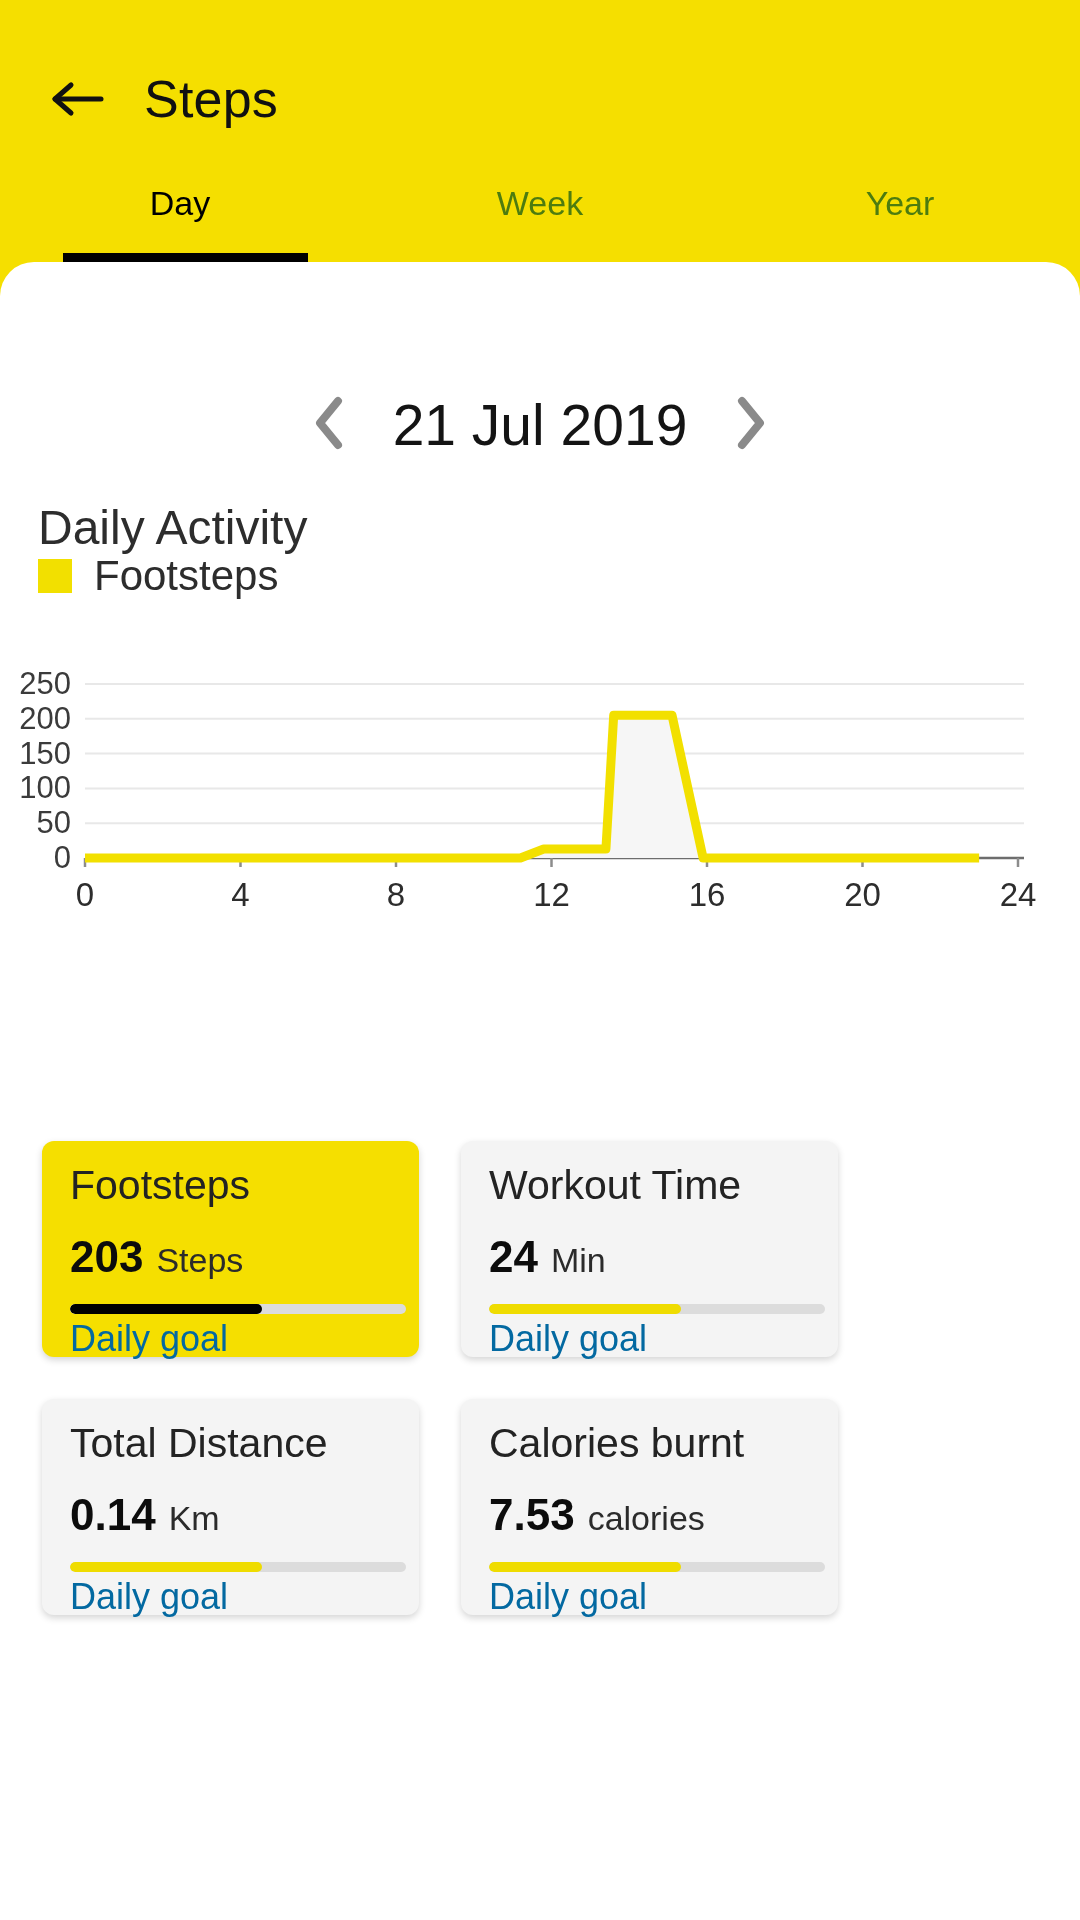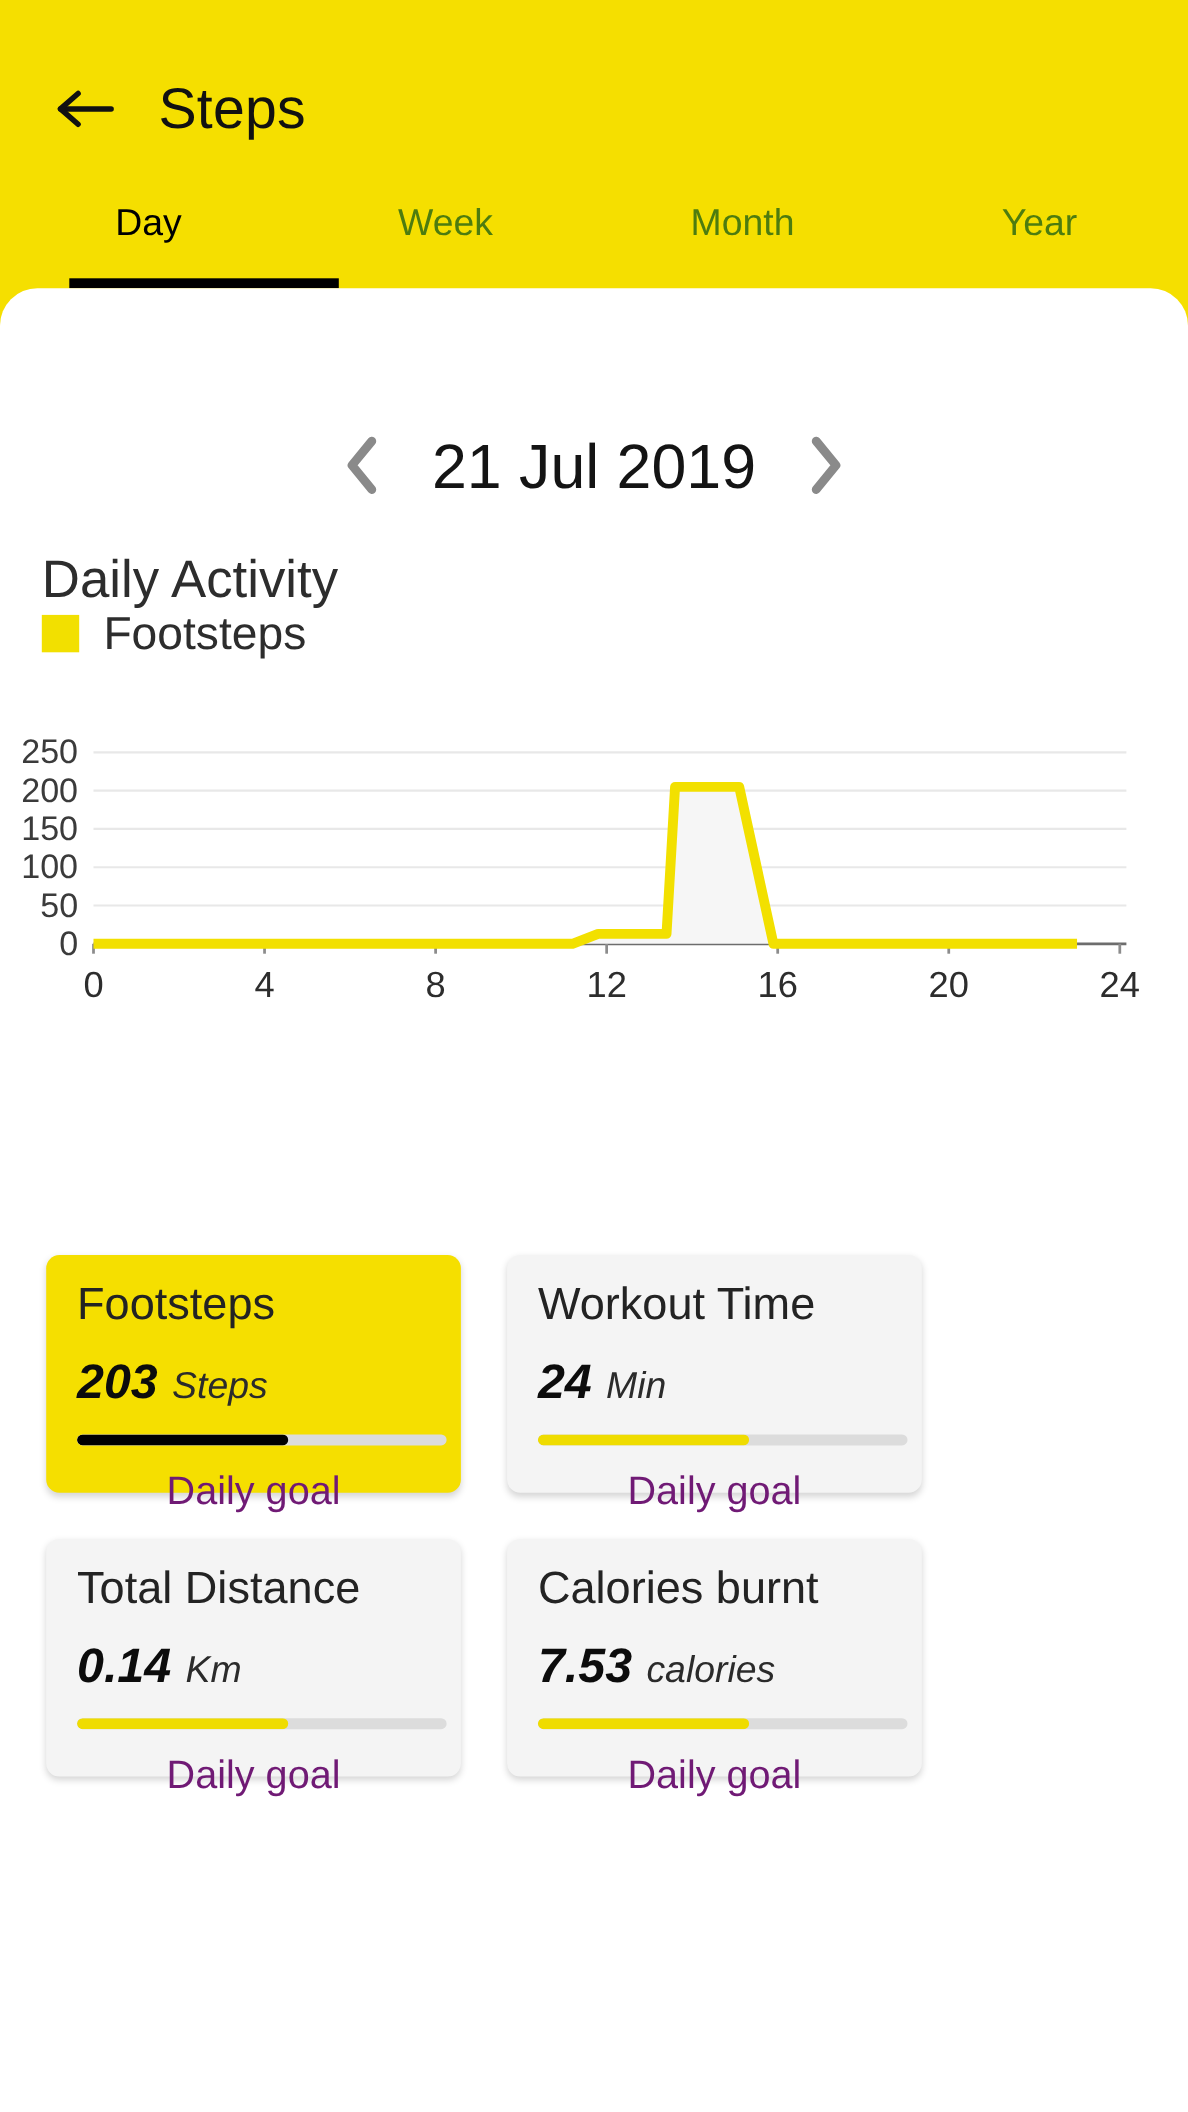--- a/index.html
+++ b/index.html
@@ -173,21 +173,20 @@
     color: #232323;
     line-height: 1.0;
     white-space: nowrap;
   }
   .card-value-row {
     margin-top: 26px;
     display: flex;
     align-items: baseline;
     gap: 13px;
     white-space: nowrap;
-    font-style: italic;
   }
   .card-value {
     font-size: 44px;
     font-weight: bold;
     color: #0c0c0c;
   }
   .card-unit {
     font-size: 34px;
     color: #2b2b2b;
   }
@@ -199,24 +198,23 @@
     background: #dcdcdc;
     overflow: hidden;
   }
   .progress-fill {
     height: 100%;
     border-radius: 5px;
     background: #efdc00;
   }
   .card.accent .progress-fill { background: #000000; }
   .card-goal {
-    margin-top: 20px;
+    margin-top: 4px;
     font-size: 36px;
-    color: #701a75;
-    text-align: center;
+    color: #0369a1;
   }
 </style>
 </head>
 <body>
 
 <div class="header">
   <div class="appbar">
     <div class="back-btn">
       <span>
         <svg width="54" height="40" viewBox="0 0 54 40">
@@ -225,21 +223,20 @@
         </svg>
       </span>
     </div>
     <div class="app-title">Steps</div>
   </div>
 </div>
 
 <div class="tabs">
   <div class="tab active">Day</div>
   <div class="tab">Week</div>
-  <div class="tab">Month</div>
   <div class="tab">Year</div>
 </div>
 <div class="tab-indicator"></div>
 
 <div class="sheet"></div>
 
 <div class="date-row">
   <div class="chev">
     <span>
       <svg width="34" height="54" viewBox="0 0 34 54">

